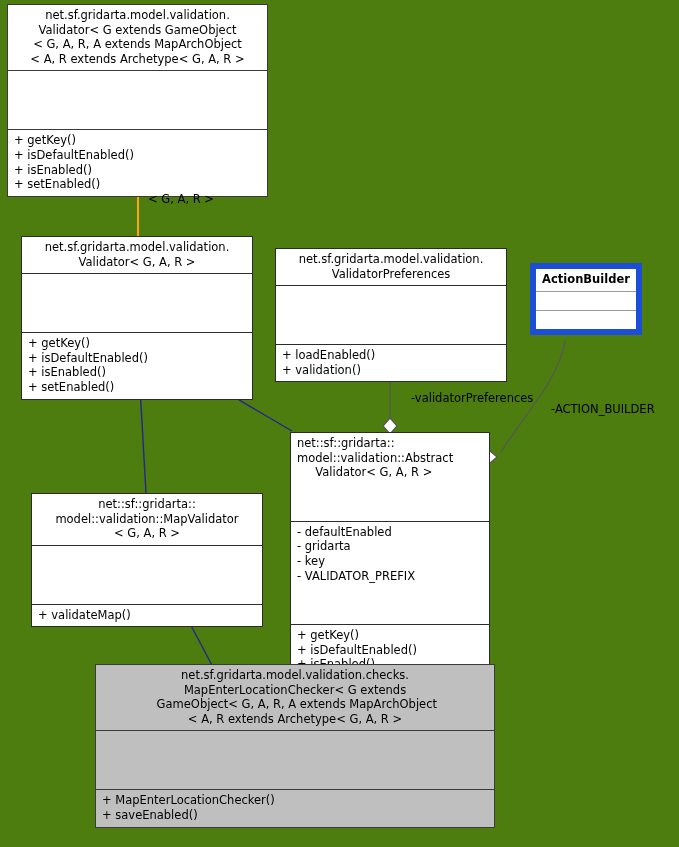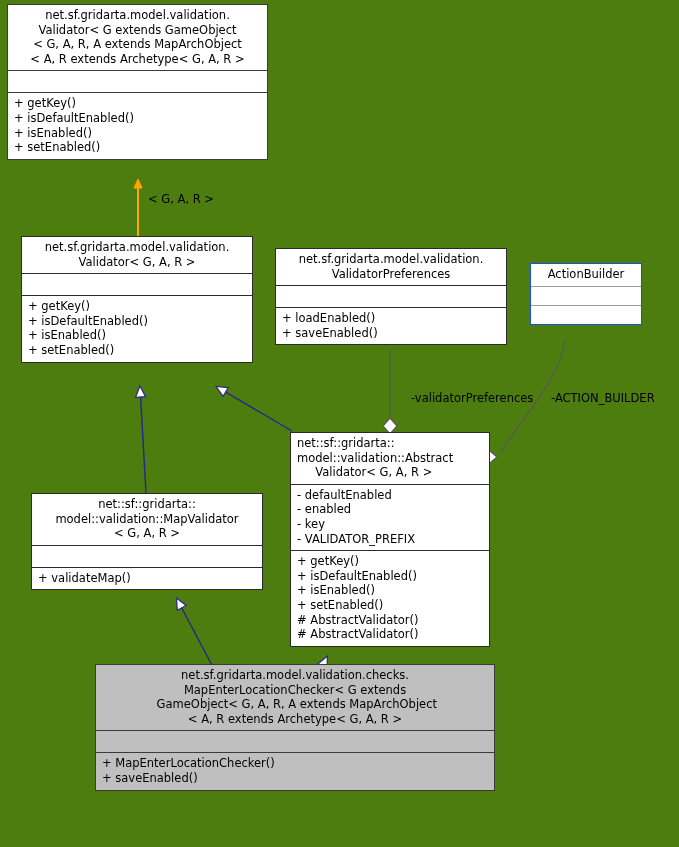--- a/index.html
+++ b/index.html
@@ -36,21 +36,22 @@
     color: #000000;
     z-index: 5;
   }
   .uml-box.thick {
     border: 1.6px solid #3a3a3a;
   }
   .uml-box.gray-fill {
     background: #bfbfbf;
   }
   .uml-box.light-border {
-    border: 1px solid #1d4ed8;
+    border: 6px solid #1d4ed8;
+    font-weight: bold;
   }
   .compartment {
     box-sizing: border-box;
     padding: 3px 6px 4px 6px;
   }
   .compartment + .compartment {
     border-top: 1px solid #2b2b2b;
   }
   .uml-box.thick .compartment + .compartment {
     border-top: 1.4px solid #3a3a3a;
@@ -65,20 +66,21 @@
   .c-title.left-al {
     text-align: left;
   }
   .c-empty {
     height: 22px;
     padding: 0;
   }
   .c-members {
     text-align: left;
     white-space: pre;
+    margin-top: 37px;
   }
   .edge-label {
     position: absolute;
     font-size: 11.5px;
     color: #000000;
     white-space: pre;
     z-index: 6;
   }
 </style>
 </head>
@@ -149,38 +151,38 @@
 + isDefaultEnabled()
 + isEnabled()
 + setEnabled()</div>
   </div>
 
   <div class="uml-box" style="left:275px; top:248px; width:232px;">
     <div class="compartment c-title">net.sf.gridarta.model.validation.
 ValidatorPreferences</div>
     <div class="compartment c-empty"></div>
     <div class="compartment c-members">+ loadEnabled()
-+ saveEnabled()</div>
++ validation()</div>
   </div>
 
   <div class="uml-box light-border" style="left:530px; top:263px; width:112px;">
     <div class="compartment c-title">ActionBuilder</div>
     <div class="compartment c-empty" style="height:19px;"></div>
     <div class="compartment c-empty" style="height:19px;"></div>
   </div>
 
   <div class="edge-label" style="left:411px; top:391px;">-validatorPreferences</div>
-  <div class="edge-label" style="left:551px; top:391px;">-ACTION_BUILDER</div>
+  <div class="edge-label" style="left:551px; top:402px;">-ACTION_BUILDER</div>
 
   <div class="uml-box" style="left:290px; top:432px; width:200px;">
     <div class="compartment c-title left-al">net::sf::gridarta::
 model::validation::Abstract
      Validator&lt; G, A, R &gt;</div>
     <div class="compartment c-members">- defaultEnabled
-- enabled
+- gridarta
 - key
 - VALIDATOR_PREFIX</div>
     <div class="compartment c-members">+ getKey()
 + isDefaultEnabled()
 + isEnabled()
 + setEnabled()
 # AbstractValidator()
 # AbstractValidator()</div>
   </div>
 

